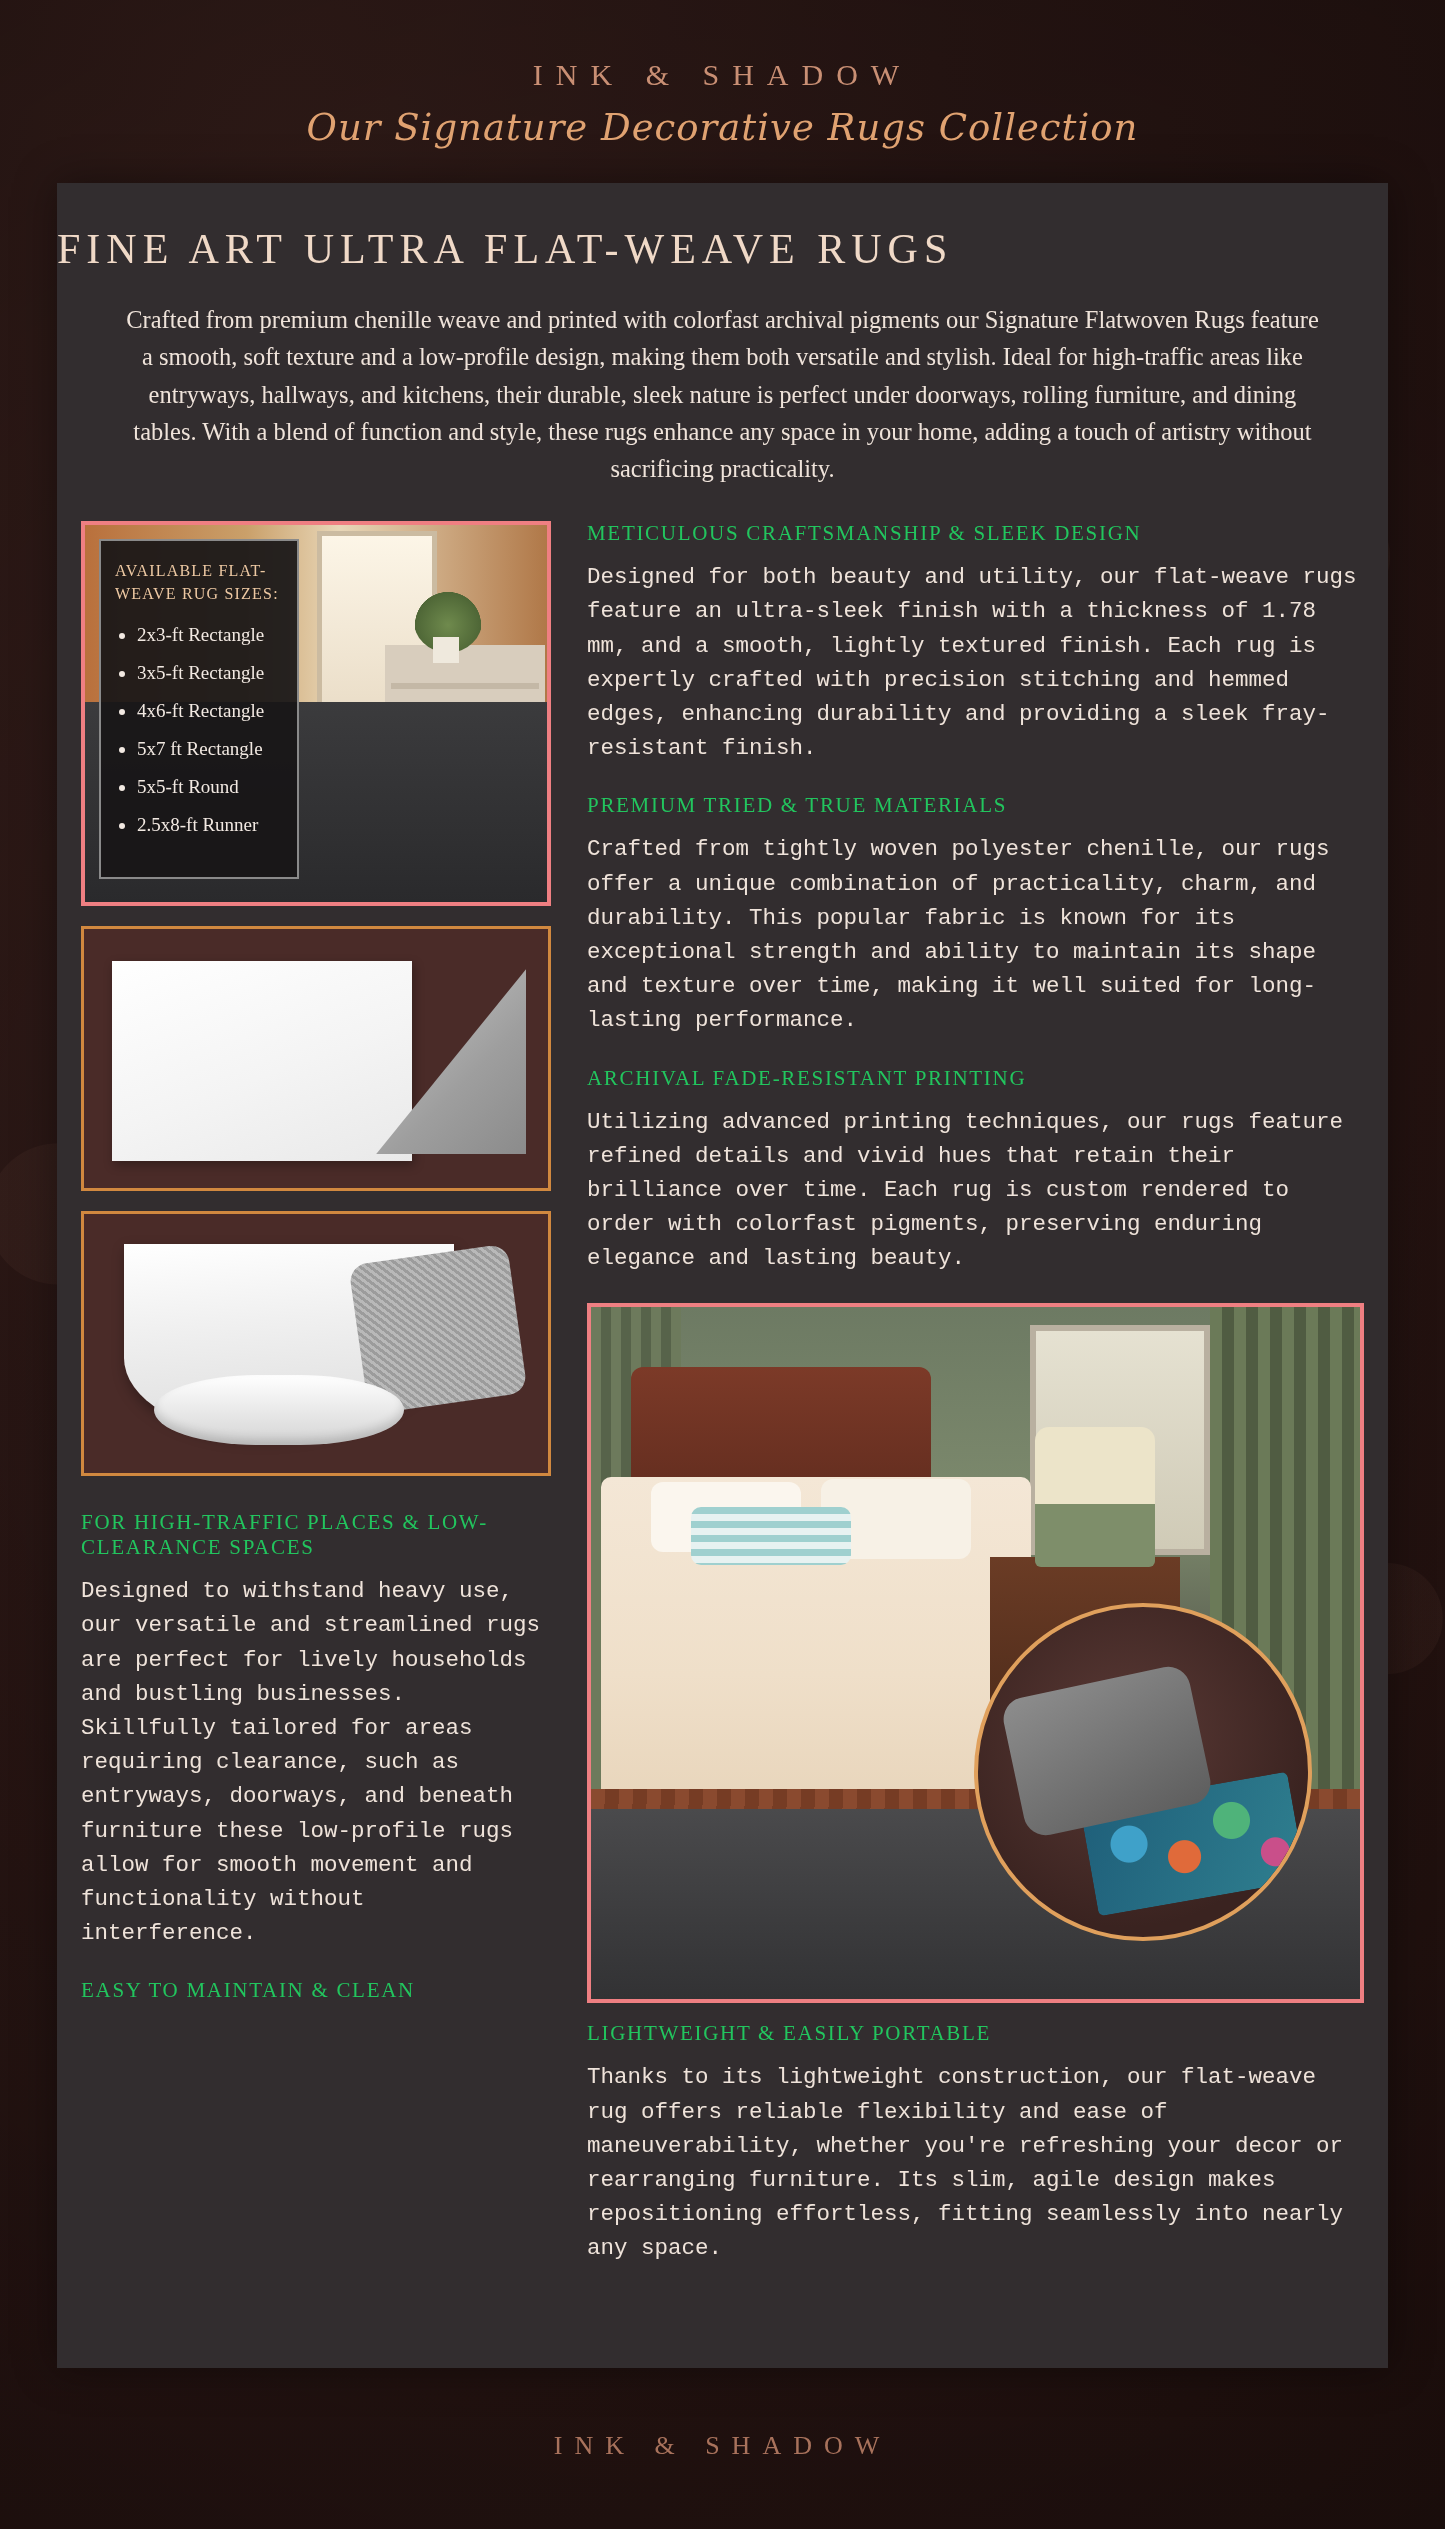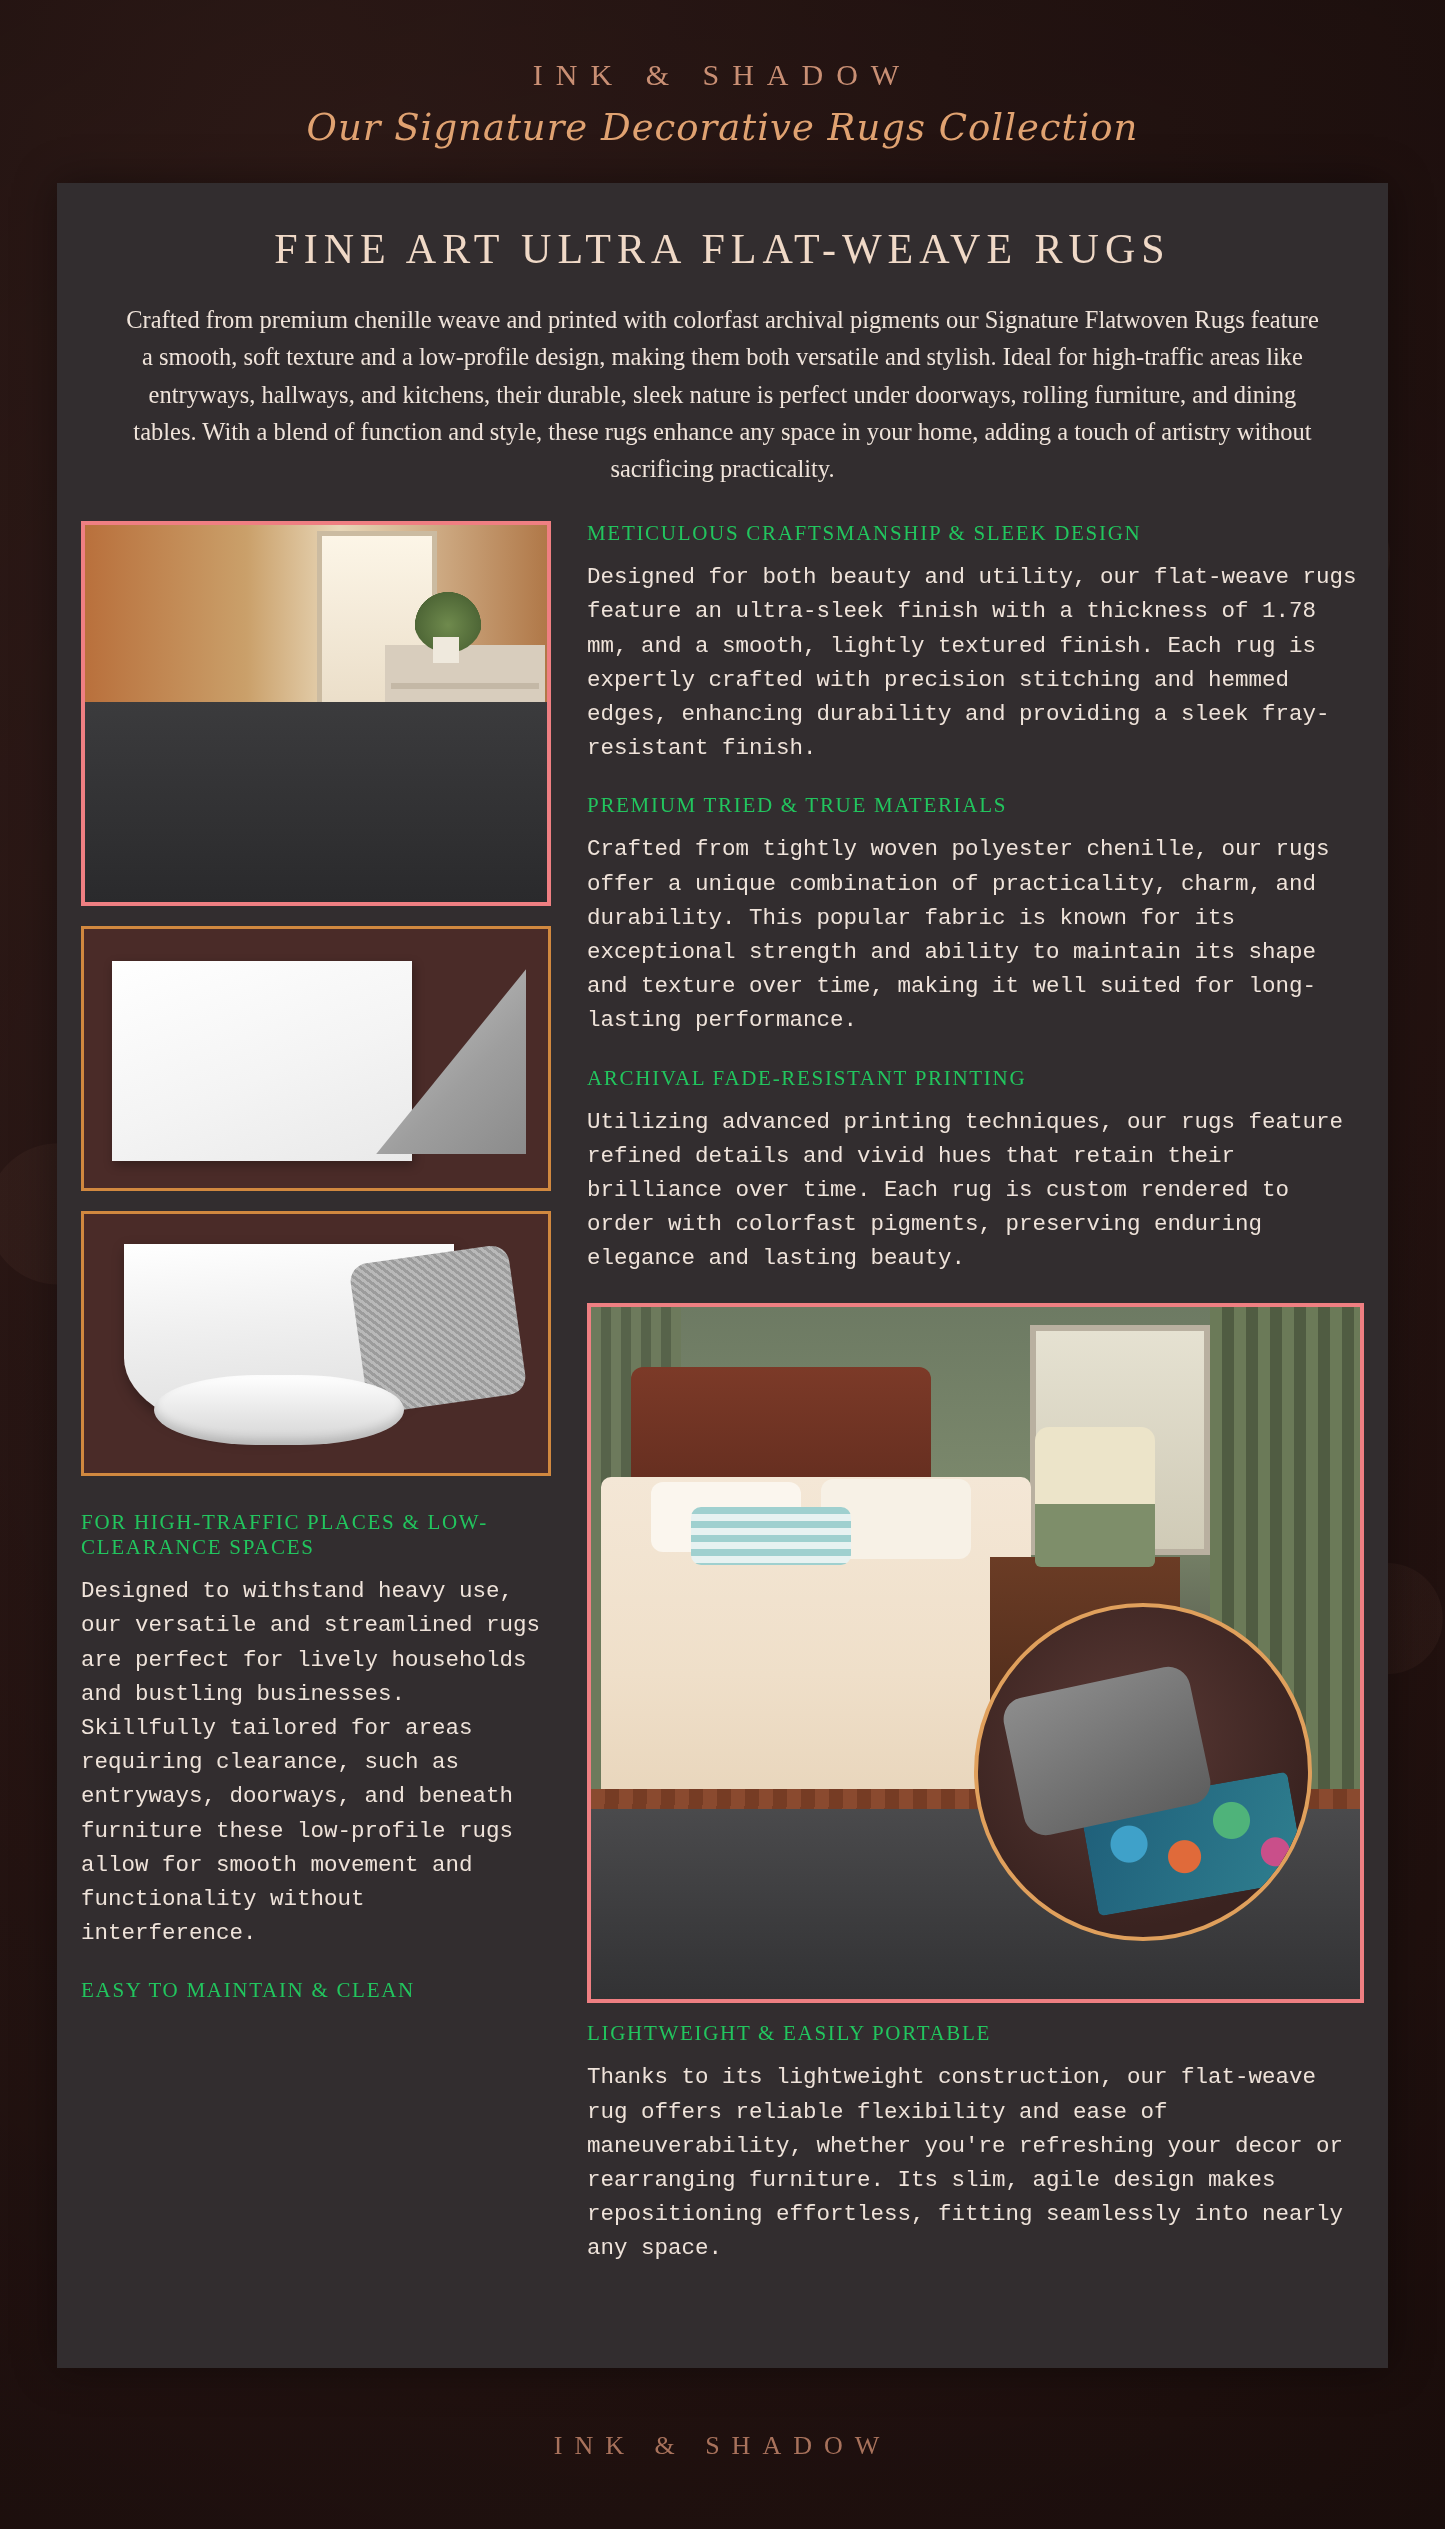--- a/index.html
+++ b/index.html
@@ -69,21 +69,21 @@
     left: 57px;
     top: 183px;
     width: 1331px;
     height: 2185px;
     background: #322d2f;
     box-shadow: 0 0 40px rgba(0,0,0,0.4);
     z-index: 2;
   }
 
   .title {
-    text-align: center;
+    text-align: left;
     color: #f0d9c7;
     font-size: 42px;
     letter-spacing: 6px;
     text-transform: uppercase;
     margin-top: 42px;
     font-family: "Liberation Serif", serif;
     font-weight: 400;
   }
 
   .intro {
@@ -348,20 +348,31 @@
 
       <div class="frame frame-pink hallway">
         <div class="wall"></div>
         <div class="door"></div>
         <div class="console"></div>
         <div class="plant"></div>
         <div class="vase"></div>
         <div class="woodfloor"></div>
         <div class="floor"></div>
 
+        <div class="sizes-overlay">
+          <div class="sizes-title">Available Flat-Weave Rug Sizes:</div>
+          <ul class="sizes-list">
+            <li>2x3-ft Rectangle</li>
+            <li>3x5-ft Rectangle</li>
+            <li>4x6-ft Rectangle</li>
+            <li>5x7 ft Rectangle</li>
+            <li>5x5-ft Round</li>
+            <li>2.5x8-ft Runner</li>
+          </ul>
+        </div>
       </div>
 
       <div class="frame frame-gold swatch-flat">
         <div class="sheet"></div>
         <div class="fold"></div>
       </div>
 
       <div class="frame frame-gold swatch-roll">
         <div class="roll"></div>
         <div class="rollgrey"></div>

